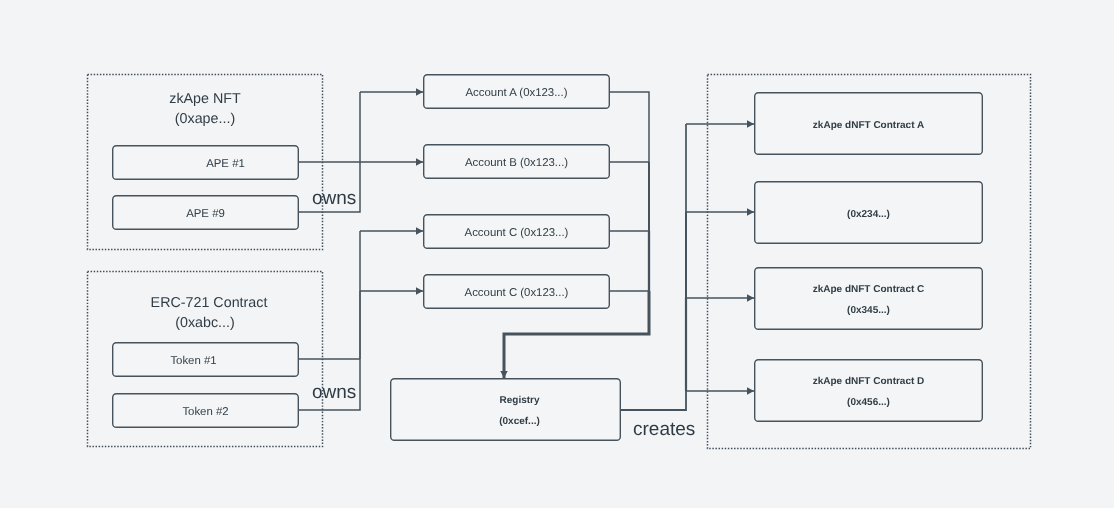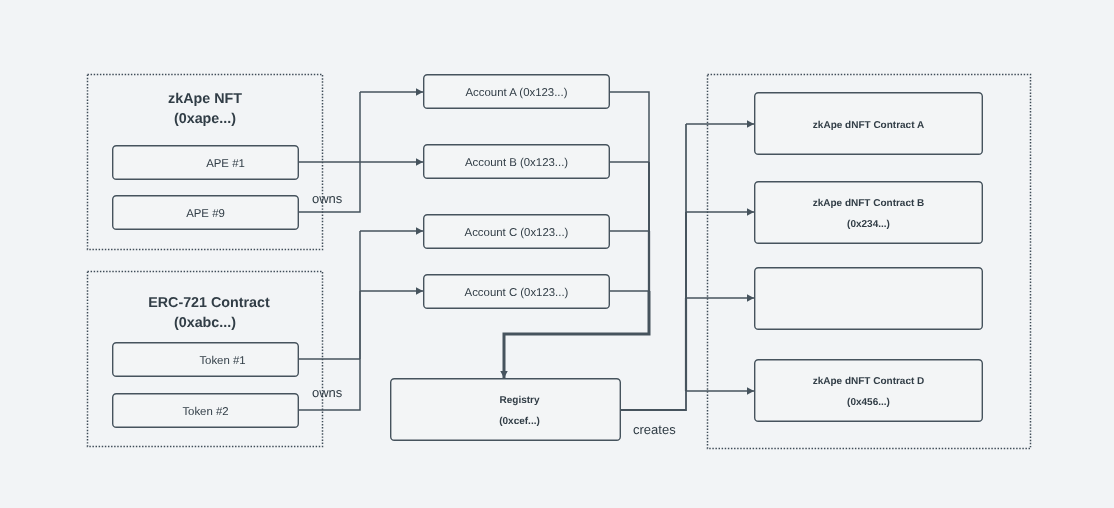--- a/index.html
+++ b/index.html
@@ -5,27 +5,27 @@
 <style>
   html,body{margin:0;padding:0;}
   *{box-sizing:border-box;}
   body{width:1114px;height:508px;background:#f2f4f6;overflow:hidden;
        font-family:"Liberation Sans",sans-serif;
        -webkit-font-smoothing:antialiased;text-rendering:geometricPrecision;}
   #stage{position:relative;width:1114px;height:508px;}
   svg.edge-layer{position:absolute;left:0;top:0;width:1114px;height:508px;}
   .group{position:absolute;background:transparent;}
   .grp-title{position:absolute;left:0;right:0;text-align:center;
-             font-weight:bold;font-size:14.3px;line-height:19.8px;color:#313d46;}
+             font-weight:normal;font-size:14.3px;line-height:19.8px;color:#313d46;}
   .node{position:absolute;display:flex;align-items:center;justify-content:center;
         text-align:center;color:#313d46;font-size:11.4px;}
   .node .node-label{position:relative;top:1px;}
   .node.big{font-weight:bold;font-size:10px;line-height:21px;}
   .node.big .node-text{position:relative;top:1.5px;}
-  .elabel{position:absolute;font-size:13px;line-height:17px;color:#2f3b44;white-space:nowrap;}
+  .elabel{position:absolute;font-size:19px;line-height:17px;color:#2f3b44;white-space:nowrap;}
 </style>
 </head>
 <body>
 
 <div id="stage">
 
   <svg class="edge-layer" viewBox="0 0 1114 508" xmlns="http://www.w3.org/2000/svg">
     <defs>
       <marker id="arrowhead" markerWidth="8" markerHeight="8" refX="7.1" refY="4" orient="auto" markerUnits="userSpaceOnUse">
         <path d="M0,0.2 L7.1,4 L0,7.8 z" fill="#46535d"></path>
@@ -88,21 +88,21 @@
     <div class="grp-title" style="top: 42.8px;">(0xabc...)</div>
   </div>
   <div class="group" id="g2" style="left: 707px; top: 74px; width: 324px; height: 375px;"></div>
 
   <div class="node" id="n-ape1" style="left: 112px; top: 145px; width: 187px; height: 35px; margin-left: 20px;">
     <span class="node-label">APE #1</span>
   </div>
   <div class="node" id="n-ape2" style="left: 112px; top: 195px; width: 187px; height: 35px;">
     <span class="node-label">APE #9</span>
   </div>
-  <div class="node" id="n-token1" style="left: 129px; top: 342px; width: 187px; height: 35px;">
+  <div class="node" id="n-token1" style="left: 100px; top: 342px; width: 187px; height: 35px;">
     <span class="node-label">Token #1</span>
   </div>
   <div class="node" id="n-token2" style="left: 112px; top: 393px; width: 187px; height: 35px;">
     <span class="node-label">Token #2</span>
   </div>
 
   <div class="node" id="n-acct0" style="left: 423px; top: 74px; width: 187px; height: 35px;">
     <span class="node-label">Account A (0x123...)</span>
   </div>
   <div class="node" id="n-acct1" style="left: 423px; top: 144px; width: 187px; height: 35px;">
@@ -122,22 +122,27 @@
     </div>
   </div>
 
   <div class="node big" id="n-c0" style="left: 754px; top: 92px; width: 229px; height: 63px;">
     <div class="node-text">
       <div>zkApe dNFT Contract A</div>
     </div>
   </div>
   <div class="node big" id="n-c1" style="left: 754px; top: 181px; width: 229px; height: 63px;">
     <div class="node-text">
-      <div>zkApe dNFT Contract B</div>
       <div>(0x234...)</div>
+    </div>
+  </div>
+  <div class="node big" id="n-c2" style="left: 754px; top: 267px; width: 229px; height: 63px;">
+    <div class="node-text">
+      <div>zkApe dNFT Contract C</div>
+      <div>(0x345...)</div>
     </div>
   </div>
   <div class="node big" id="n-c3" style="left: 754px; top: 359px; width: 229px; height: 63px;">
     <div class="node-text">
       <div>zkApe dNFT Contract D</div>
       <div>(0x456...)</div>
     </div>
   </div>
 
   <div class="elabel" id="l0" style="left: 312px; top: 190px;">owns</div>

